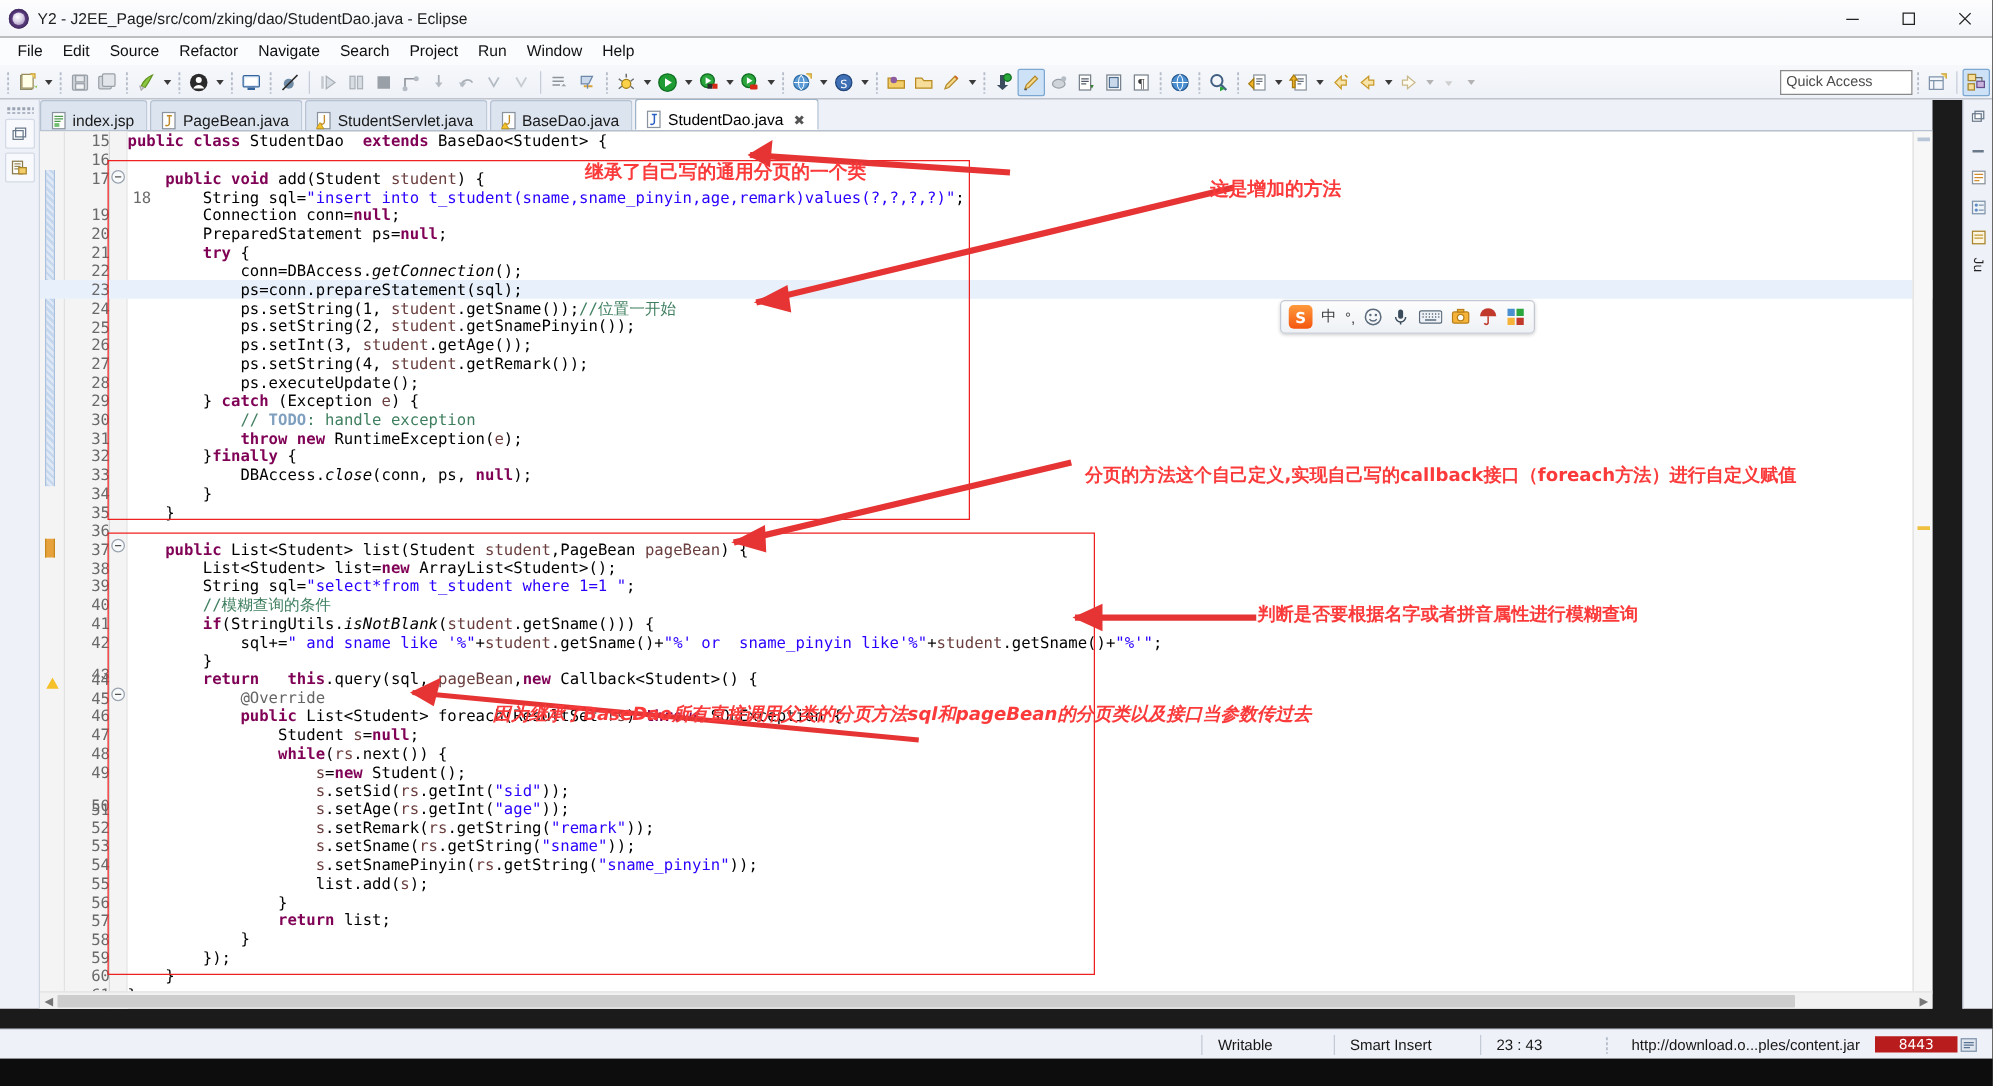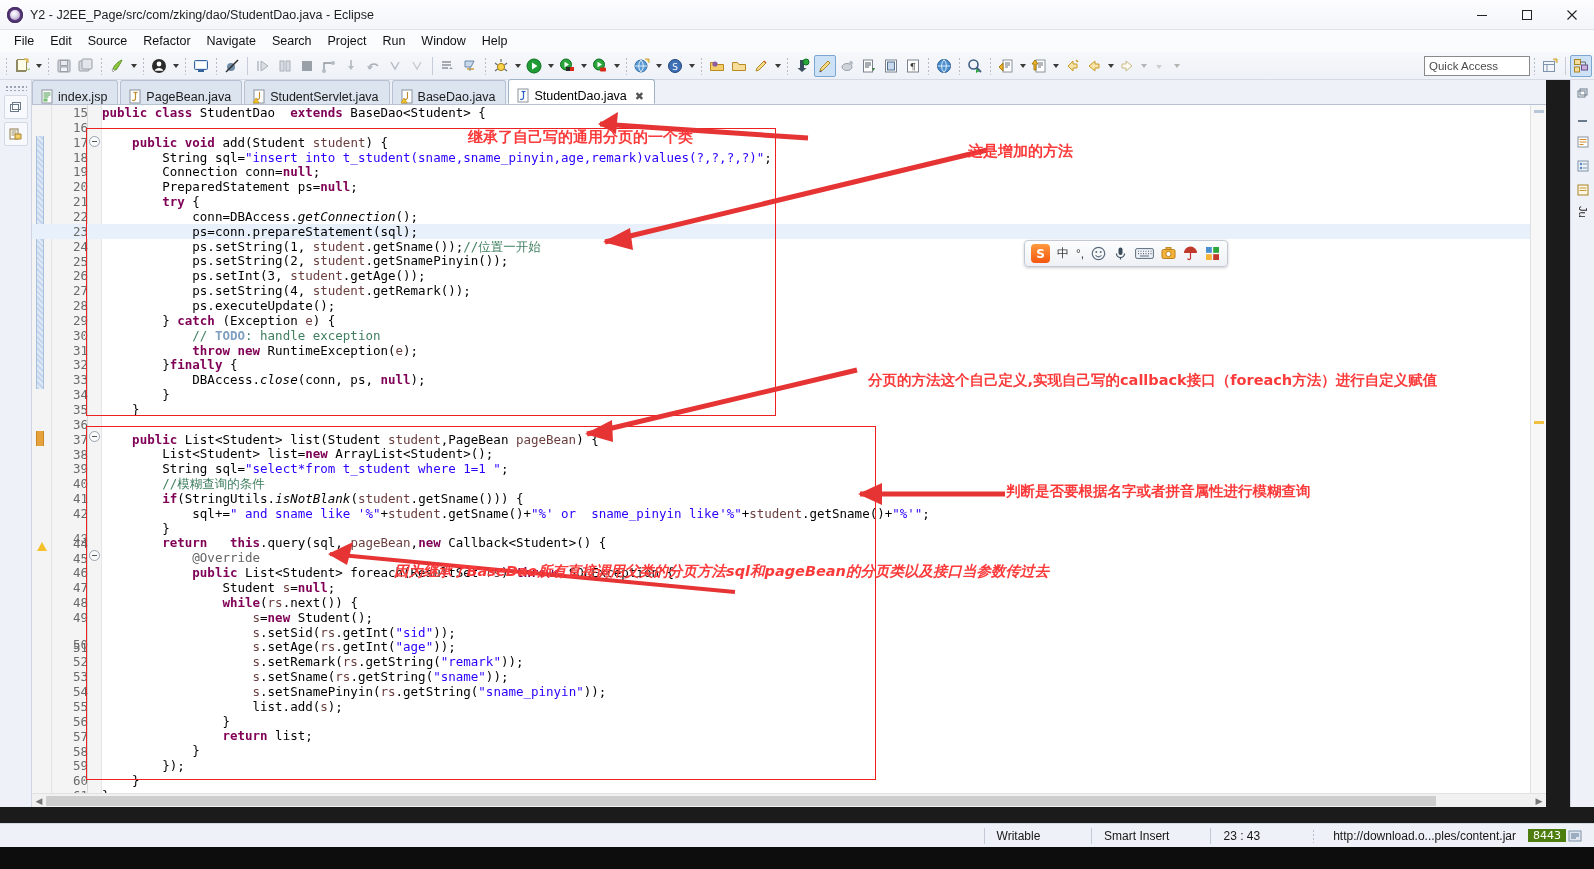--- a/index.html
+++ b/index.html
@@ -260,21 +260,21 @@
     font-size: 12px; color: #161616;
   }
   .sb-cell { padding: 0 12px; height: 18px; display:flex; align-items:center; }
   .sb-div { width: 1px; height: 16px; background: #c4cad6; }
   .sb-dots {
     width: 3px; height: 14px; margin: 0 6px;
     background-image: radial-gradient(#b6bdca 40%, transparent 41%);
     background-size: 3px 4px;
   }
   .sb-green {
-    background: #4d7c0f; color: #fff; font-size: 11px; padding: 0 5px;
+    background: #b91c1c; color: #fff; font-size: 11px; padding: 0 19px;
     font-family:"DejaVu Sans",sans-serif;
   }
 
   
   .taskbar {
     position: absolute; bottom: 0; left: 0; width: 1594px; height: 22px;
     background: #0d0d0d;
   }
   .wm {
     position:absolute; color: rgba(255,255,255,.22); font-size: 12px;
@@ -780,21 +780,21 @@
 </span><span class="crow">            }
 </span><span class="crow">        });
 </span><span class="crow">    }
 </span><span class="crow">}
 </span></div>
 
     <div id="linenums">
         <div class="ln" style="top: 1px; right: 1458px; position: absolute;">15</div>
         <div class="ln" style="top: 15.85px; right: 1458px; position: absolute;">16</div>
         <div class="ln" style="top: 30.7px; right: 1458px; position: absolute;">17</div>
-        <div class="ln" style="top: 45.55px; right: 1458px; position: absolute;">18</div>
+        <div class="ln" style="top: 45.55px; right: 1425px; position: absolute;">18</div>
         <div class="ln" style="top: 60.4px; right: 1458px; position: absolute;">19</div>
         <div class="ln" style="top: 75.25px; right: 1458px; position: absolute;">20</div>
         <div class="ln" style="top: 90.1px; right: 1458px; position: absolute;">21</div>
         <div class="ln" style="top: 104.95px; right: 1458px; position: absolute;">22</div>
         <div class="ln" style="top: 119.8px; right: 1458px; position: absolute;">23</div>
         <div class="ln" style="top: 134.65px; right: 1458px; position: absolute;">24</div>
         <div class="ln" style="top: 149.5px; right: 1458px; position: absolute;">25</div>
         <div class="ln" style="top: 164.35px; right: 1458px; position: absolute;">26</div>
         <div class="ln" style="top: 179.2px; right: 1458px; position: absolute;">27</div>
         <div class="ln" style="top: 194.05px; right: 1458px; position: absolute;">28</div>

